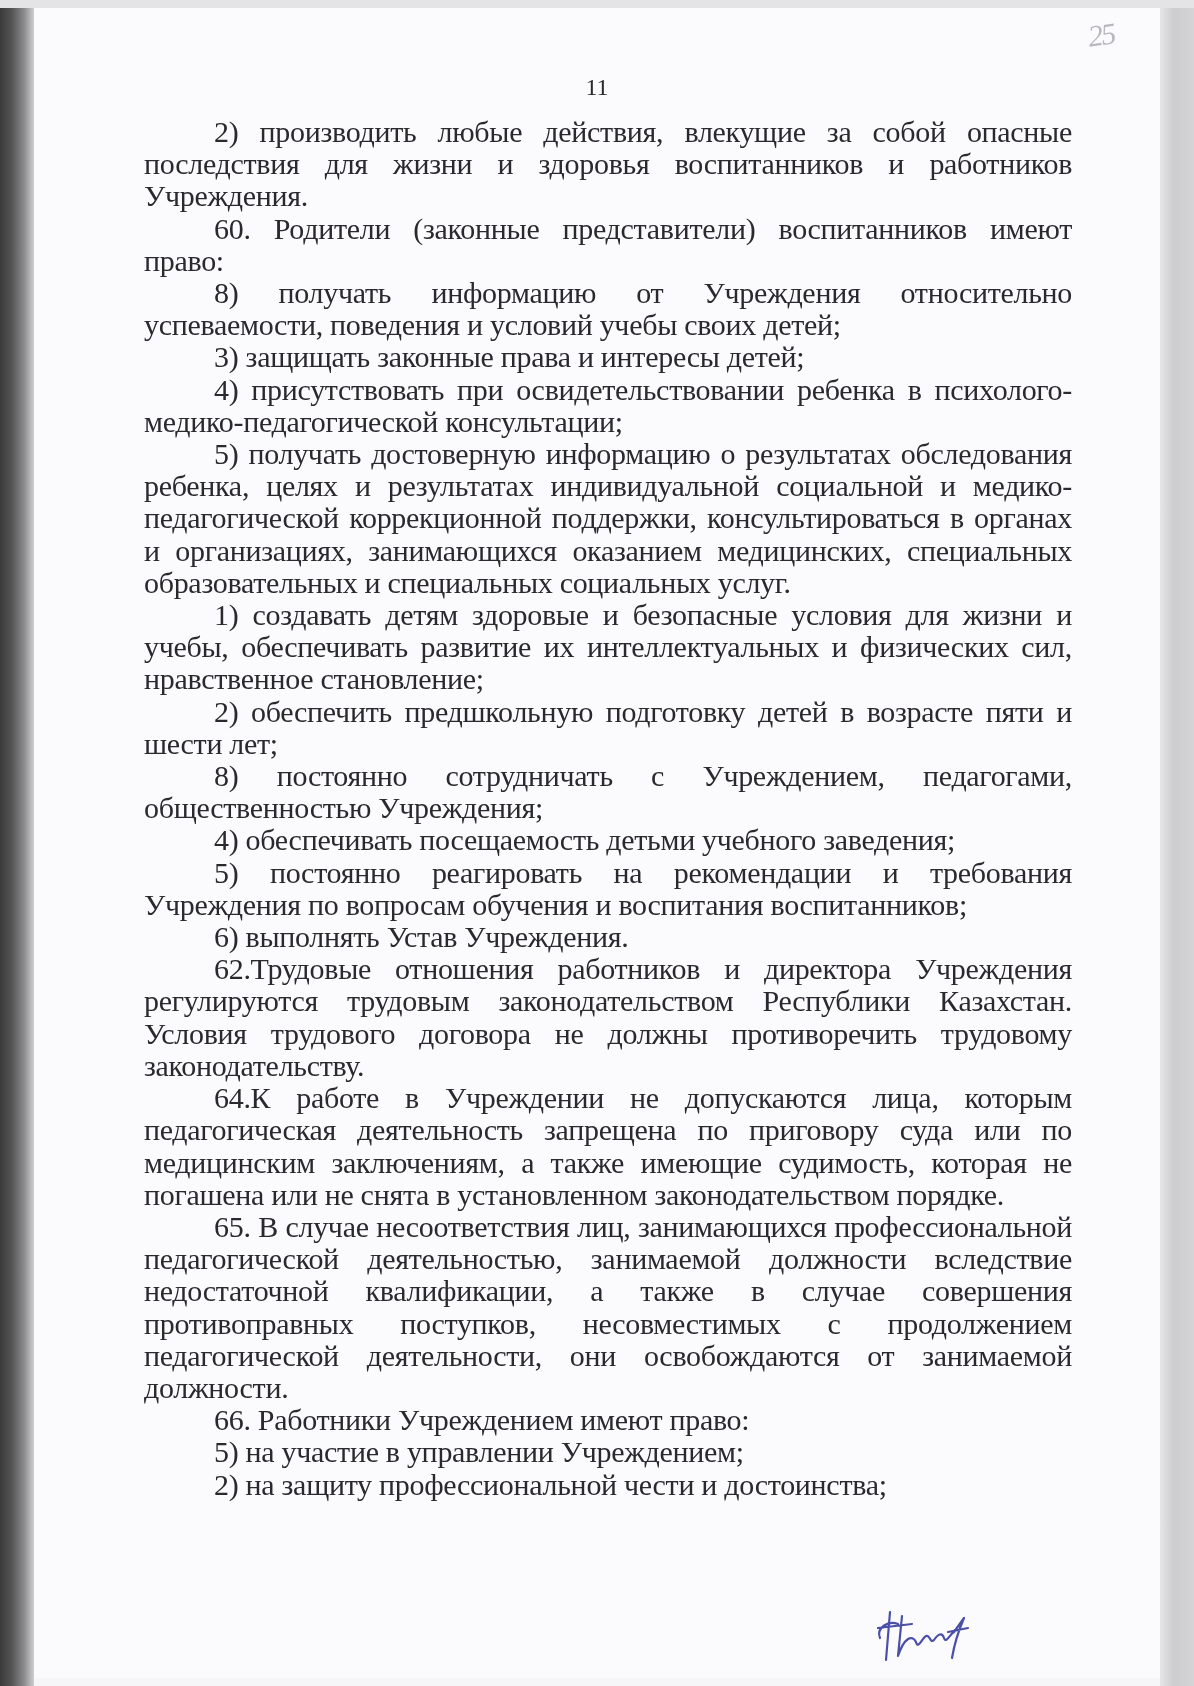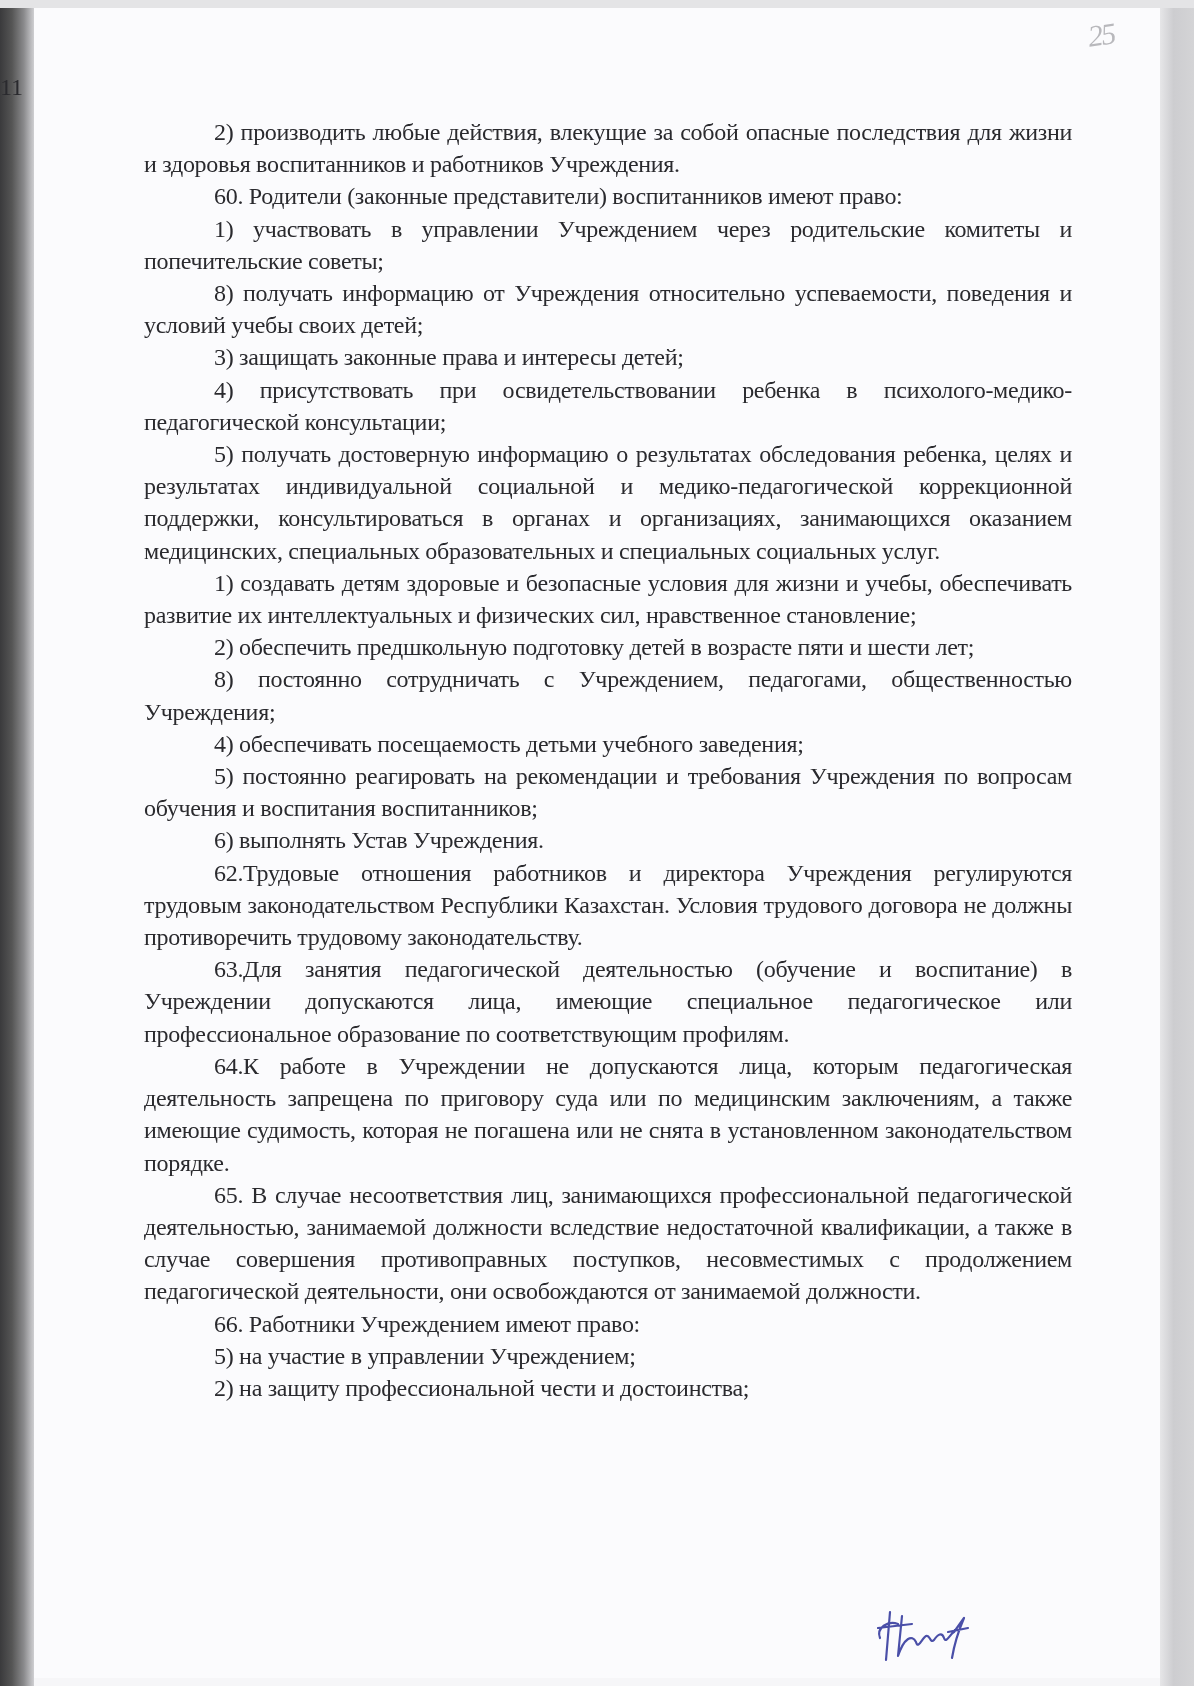--- a/index.html
+++ b/index.html
@@ -19,55 +19,53 @@
     background: linear-gradient(to right, #e6e6e8 0%, #cdcdd0 40%, #d4d4d6 100%);
   }
   .page {
     position: absolute; left: 34px; top: 8px; width: 1126px; height: 1670px;
     background: #fbfbfd;
   }
   .handwritten-number {
     position: absolute; left: 1088px; top: 18px; font-style: italic;
     font-size: 30px; color: #b8b8bc; letter-spacing: -2px; transform: rotate(-8deg);
   }
-  .page-number { position: absolute; left: 0; width: 1194px; top: 74px; font-size: 24px; }
+  .page-number { position: absolute; left: 0; width: 1194px; top: 74px; text-align: center; font-size: 24px; }
   .content { position: absolute; left: 144px; width: 928px; top: 116px; }
   .para {
-    font-size: 24px; line-height: 32.2px; text-align: justify; text-align-last: left;
+    font-size: 30px; line-height: 32.2px; text-align: justify; text-align-last: left;
     margin: 0; text-indent: 70px; letter-spacing: -0.3px;
   }
   .signature { position: absolute; left: 868px; top: 1598px; width: 130px; height: 70px; }
 </style>
 </head>
 <body>
 
 <div class="scan-top"></div>
 <div class="binding"></div>
 <div class="page"></div>
 <div class="right-strip"></div>
 
 <div class="handwritten-number">25</div>
 <div class="page-number">11</div>
 
 <div class="content">
   <p class="para">2) производить любые действия, влекущие за собой опасные последствия для жизни и здоровья воспитанников и работников Учреждения.</p>
   <p class="para">60. Родители (законные представители) воспитанников имеют право:</p>
-  <p class="para">1) участвовать в управлении Учреждением через родительские комитеты и попечительские советы;</p>
   <p class="para">8) получать информацию от Учреждения относительно успеваемости, поведения и условий учебы своих детей;</p>
   <p class="para">3) защищать законные права и интересы детей;</p>
   <p class="para">4) присутствовать при освидетельствовании ребенка в психолого-медико-педагогической консультации;</p>
   <p class="para">5) получать достоверную информацию о результатах обследования ребенка, целях и результатах индивидуальной социальной и медико-педагогической коррекционной поддержки, консультироваться в органах и организациях, занимающихся оказанием медицинских, специальных образовательных и специальных социальных услуг.</p>
   <p class="para">1) создавать детям здоровые и безопасные условия для жизни и учебы, обеспечивать развитие их интеллектуальных и физических сил, нравственное становление;</p>
   <p class="para">2) обеспечить предшкольную подготовку детей в возрасте пяти и шести лет;</p>
   <p class="para">8) постоянно сотрудничать с Учреждением, педагогами, общественностью Учреждения;</p>
   <p class="para">4) обеспечивать посещаемость детьми учебного заведения;</p>
   <p class="para">5) постоянно реагировать на рекомендации и требования Учреждения по вопросам обучения и воспитания воспитанников;</p>
   <p class="para">6) выполнять Устав Учреждения.</p>
   <p class="para">62.Трудовые отношения работников и директора Учреждения регулируются трудовым законодательством Республики Казахстан. Условия трудового договора не должны противоречить трудовому законодательству.</p>
-  <p class="para">63.Для занятия педагогической деятельностью (обучение и воспитание) в Учреждении допускаются лица, имеющие специальное педагогическое или профессиональное образование по соответствующим профилям.</p>
   <p class="para">64.К работе в Учреждении не допускаются лица, которым педагогическая деятельность запрещена по приговору суда или по медицинским заключениям, а также имеющие судимость, которая не погашена или не снята в установленном законодательством порядке.</p>
   <p class="para">65. В случае несоответствия лиц, занимающихся профессиональной педагогической деятельностью, занимаемой должности вследствие недостаточной квалификации, а также в случае совершения противоправных поступков, несовместимых с продолжением педагогической деятельности, они освобождаются от занимаемой должности.</p>
   <p class="para">66. Работники Учреждением имеют право:</p>
   <p class="para">5) на участие в управлении Учреждением;</p>
   <p class="para">2) на защиту профессиональной чести и достоинства;</p>
 </div>
 
 <svg class="signature" viewBox="0 0 130 70">
   <path d="M12 40 C 8 30, 20 22, 30 26 M22 14 L 18 62 M 10 30 L 44 26 M 34 18 L 30 58 C 36 40, 44 36, 48 44 C 50 52, 54 40, 58 38 C 62 36, 62 46, 66 42 C 70 36, 74 34, 76 40 C 78 46, 82 36, 86 34 L 96 20 C 90 34, 86 48, 84 60 M 80 34 L 100 30" fill="none" stroke="#4a4fa8" stroke-width="2.2" stroke-linecap="round" stroke-linejoin="round"></path>
 </svg>

